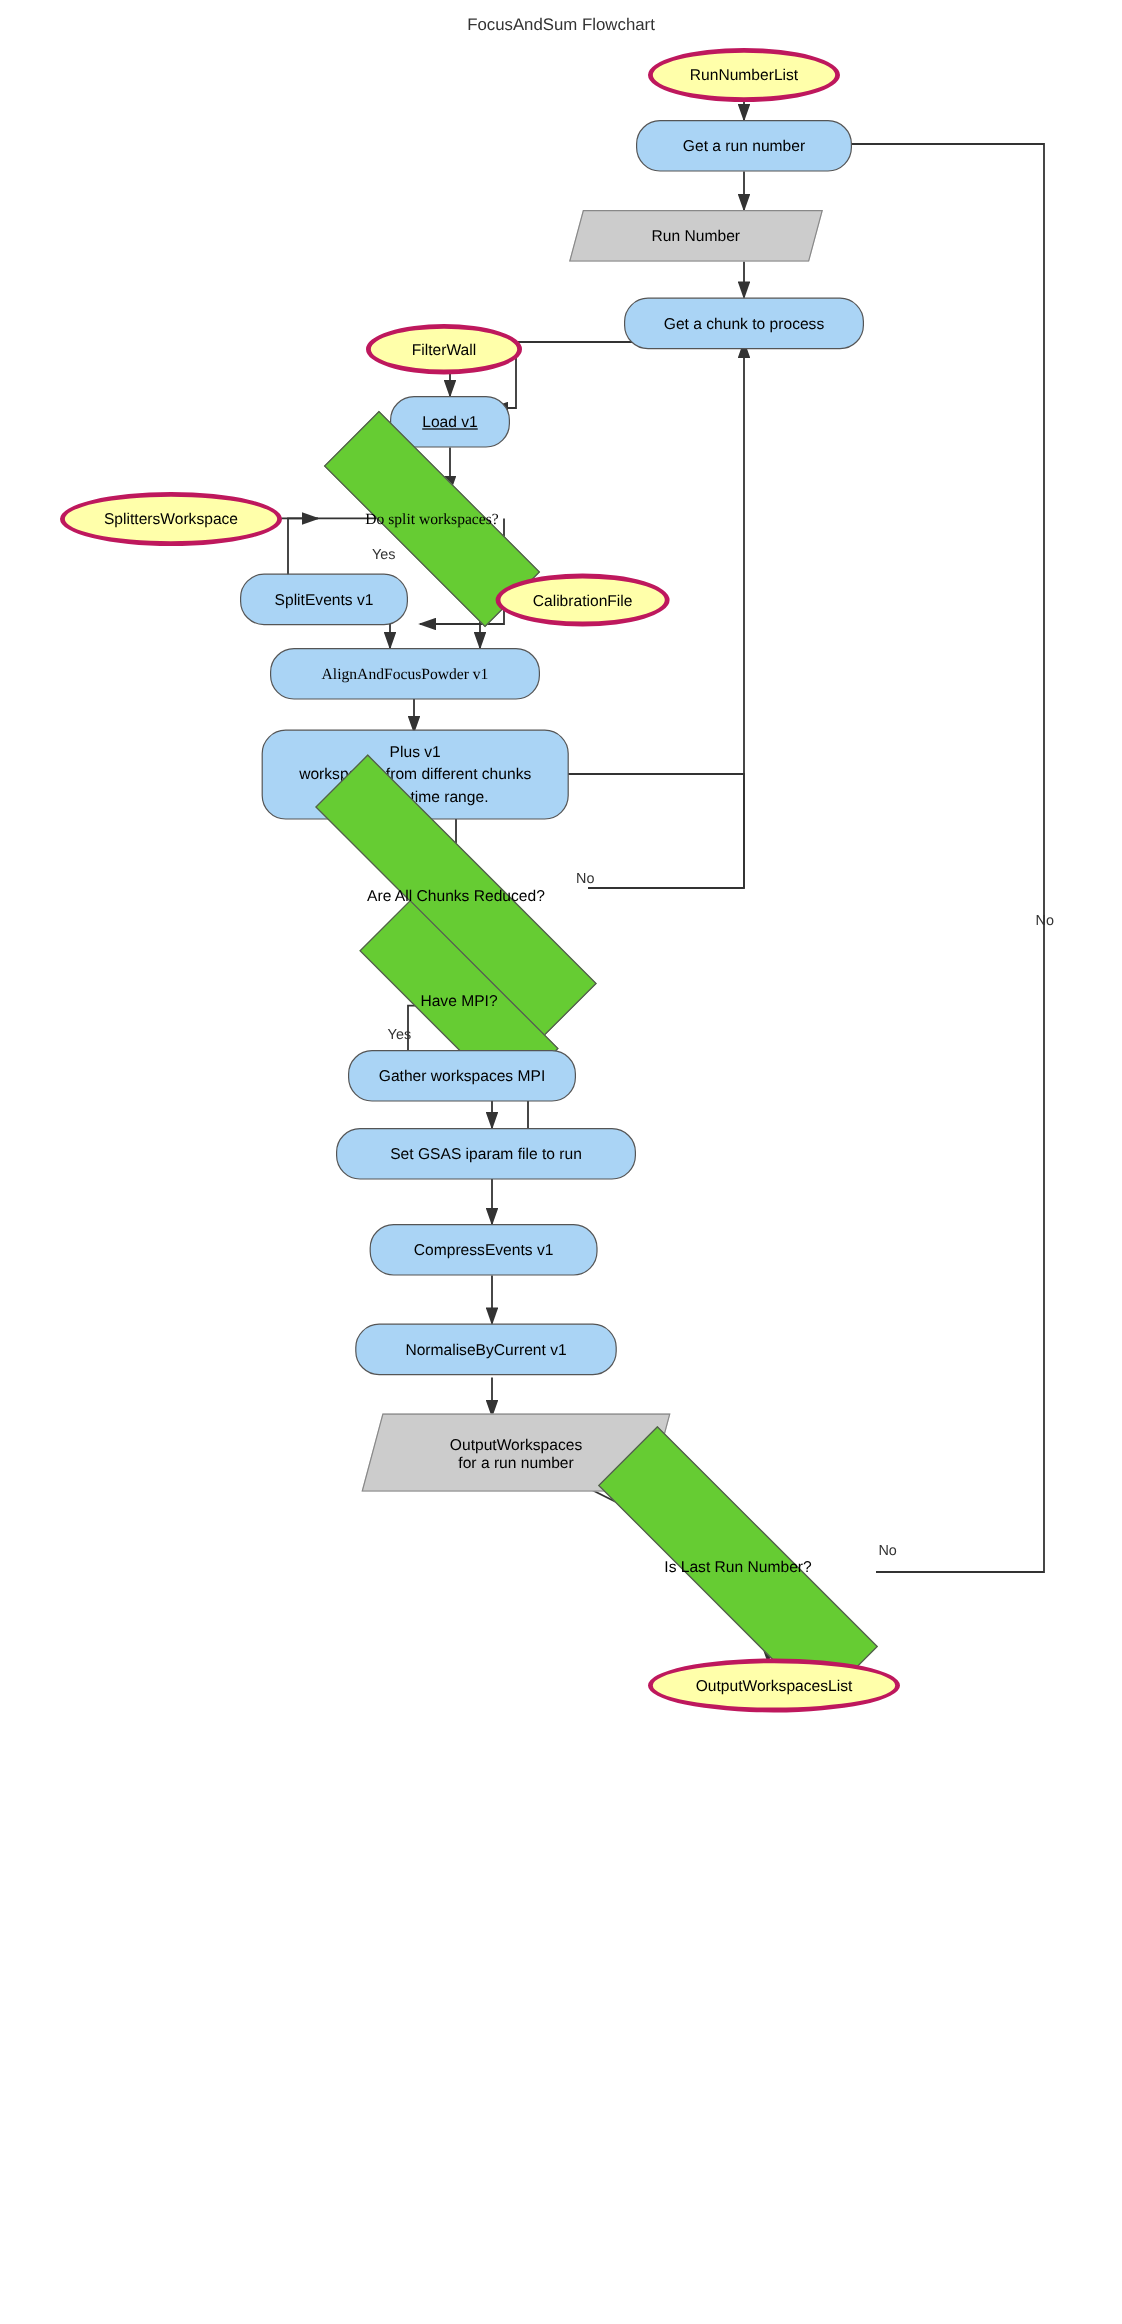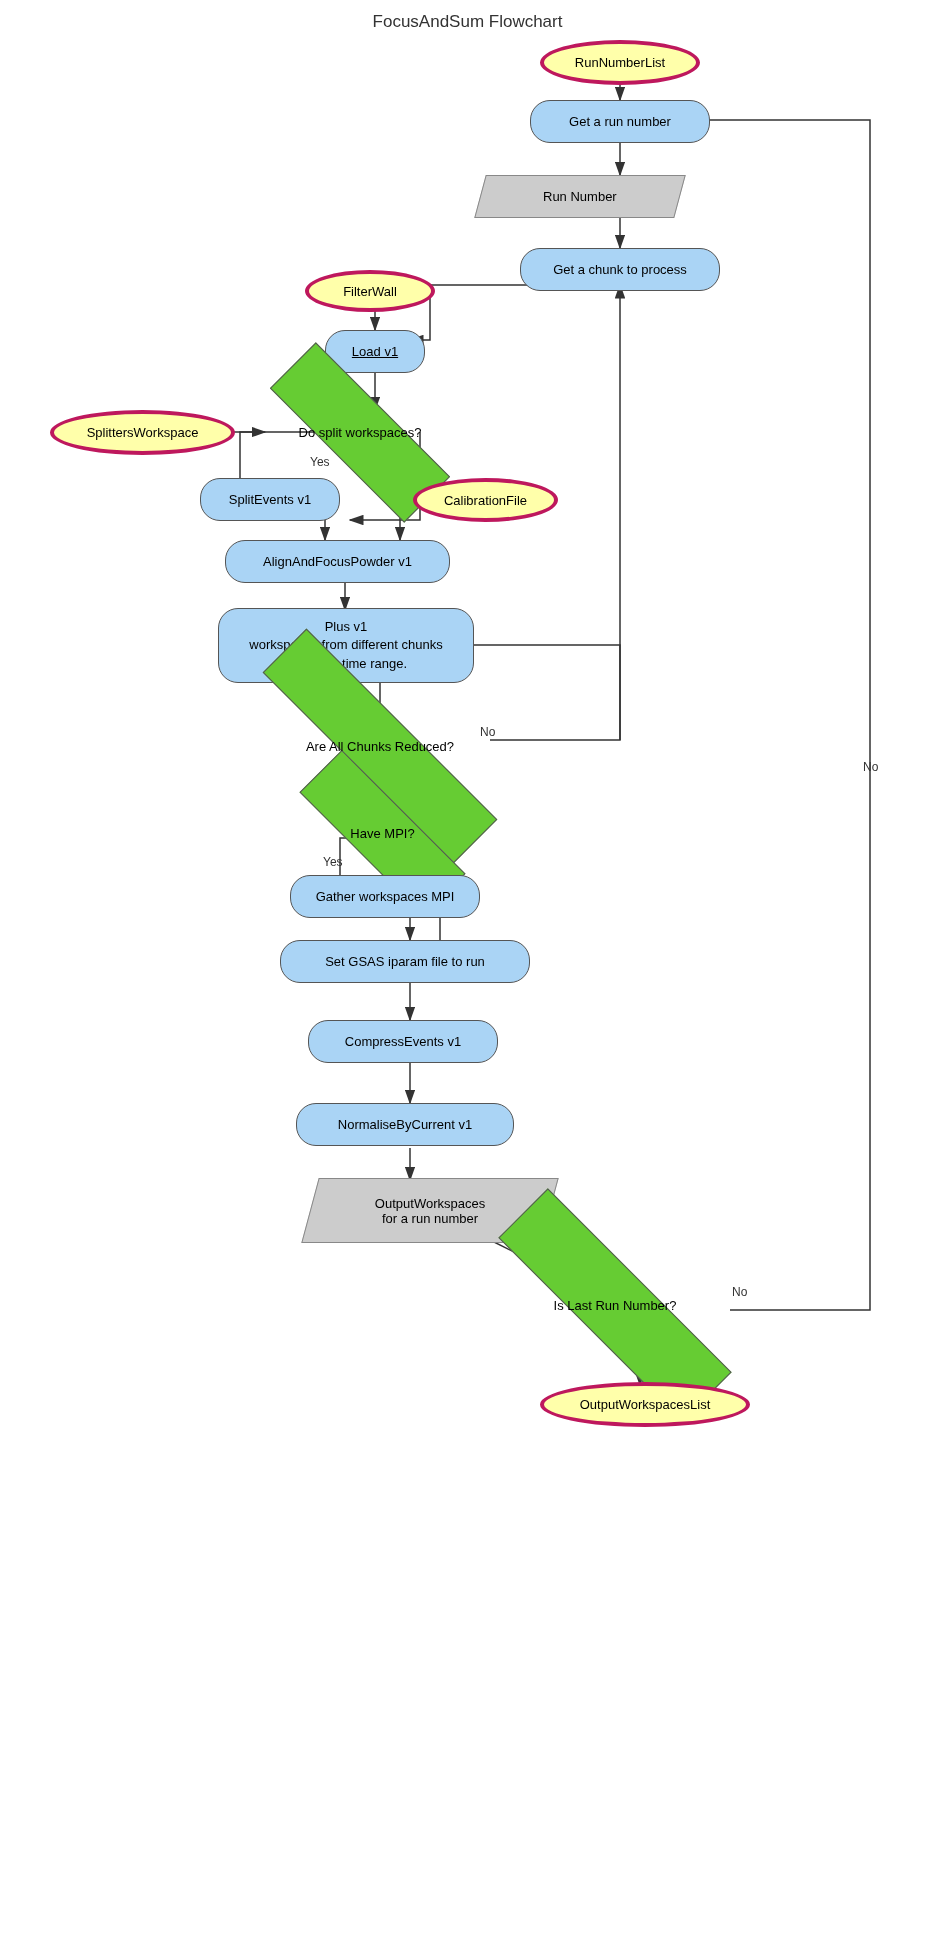--- a/index.html
+++ b/index.html
@@ -15,21 +15,21 @@
       width: 935px;
       height: 1937px;
       overflow: hidden;
     }
     .chart-title {
       position: absolute;
       top: 12px;
       left: 0;
       right: 0;
       text-align: center;
-      font-size: 17px;
+      font-size: 14px;
       font-weight: normal;
       color: #333;
     }
     
     .node {
       position: absolute;
       display: flex;
       align-items: center;
       justify-content: center;
       text-align: center;
@@ -187,34 +187,34 @@
   </div>
 
   <div class="node node-rounded" style="left:325px; top:330px; width:100px; height:43px;text-decoration:underline;">
     <span>Load v1</span>
   </div>
 
   <div class="node node-ellipse" style="left:50px; top:410px; width:185px; height:45px;">
     <span>SplittersWorkspace</span>
   </div>
 
-  <div class="node node-diamond" style="left:265px; top:400px; width:190px; height:65px;">
+  <div class="node node-diamond" style="left:265px; top:400px; width:190px; height:65px;font-family:Liberation Serif, serif;">
     <div class="diamond-shape" style="background:#66cc33;"></div>
     <span class="diamond-label">Do split workspaces?</span>
   </div>
 
   <div class="node node-rounded" style="left:200px; top:478px; width:140px; height:43px;justify-content:center;">
     <span>SplitEvents v1</span>
   </div>
 
   <div class="node node-ellipse" style="left:413px; top:478px; width:145px; height:44px;">
     <span>CalibrationFile</span>
   </div>
 
-  <div class="node node-rounded" style="left:225px; top:540px; width:225px; height:43px;">
+  <div class="node node-rounded" style="left:225px; top:540px; width:225px; height:43px;font-family:Liberation Serif, serif;">
     <span>AlignAndFocusPowder v1</span>
   </div>
 
   <div class="node node-rounded" style="left:218px; top:608px; width:256px; height:75px; flex-direction:column; line-height:1.4;">
     <span style="white-space: pre-line;">Plus v1
 workspaces from different chunks
 but same time range.</span>
   </div>
 
   <div class="node node-diamond" style="left:245px; top:715px; width:270px; height:62px;">

